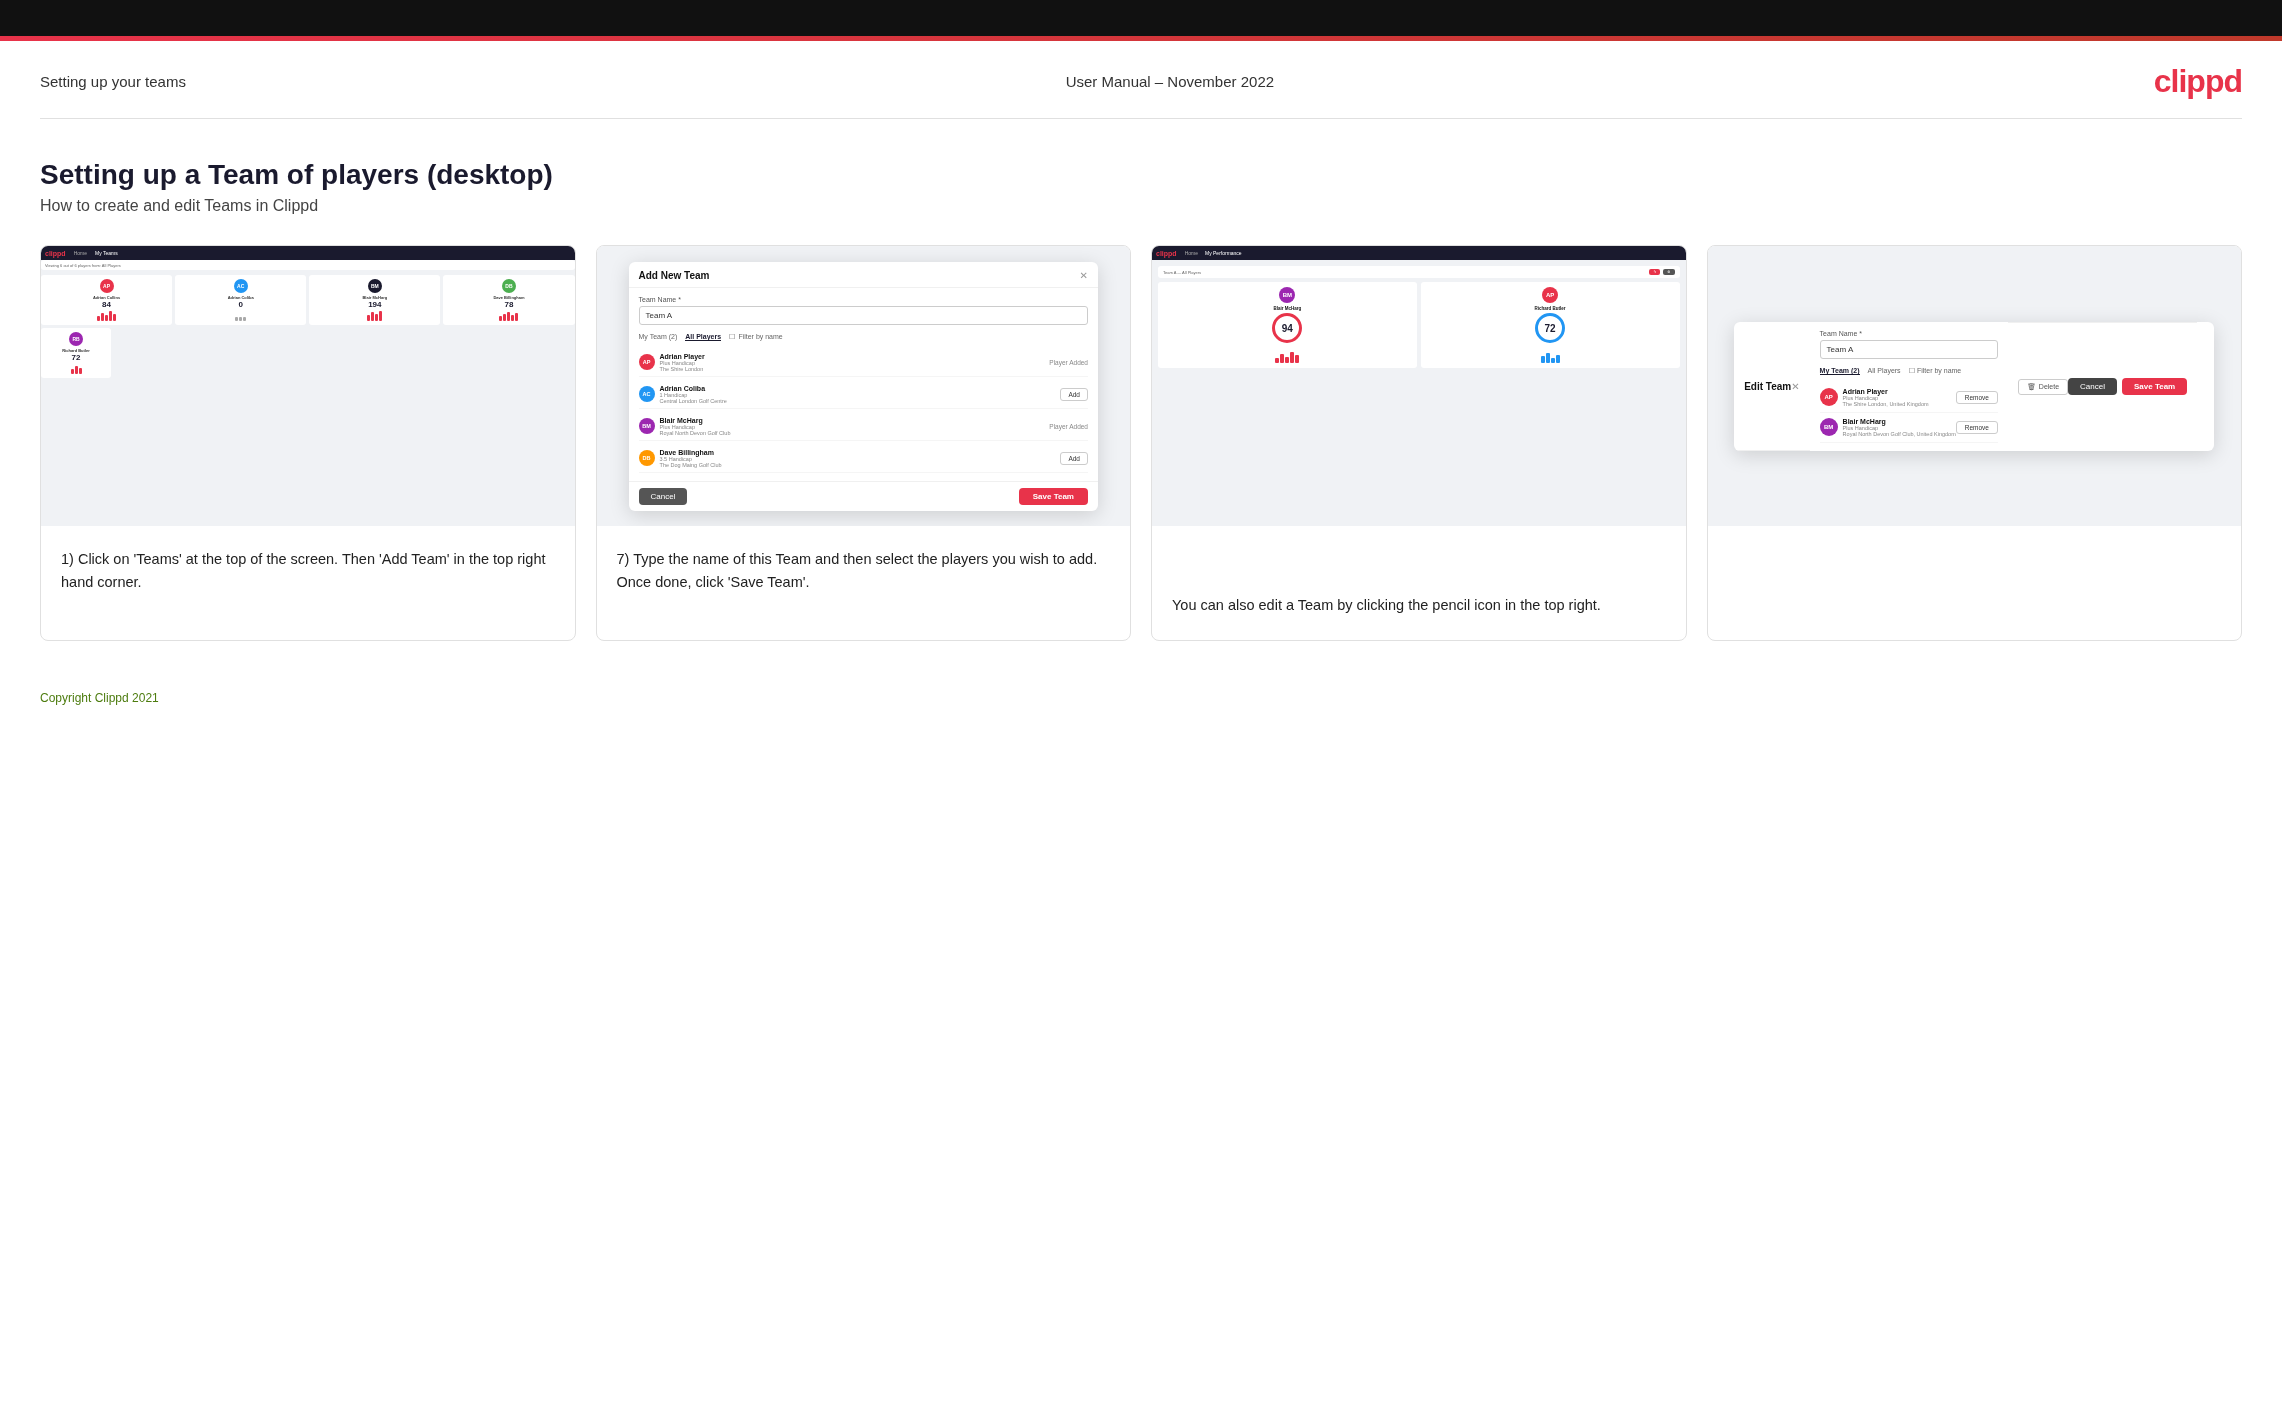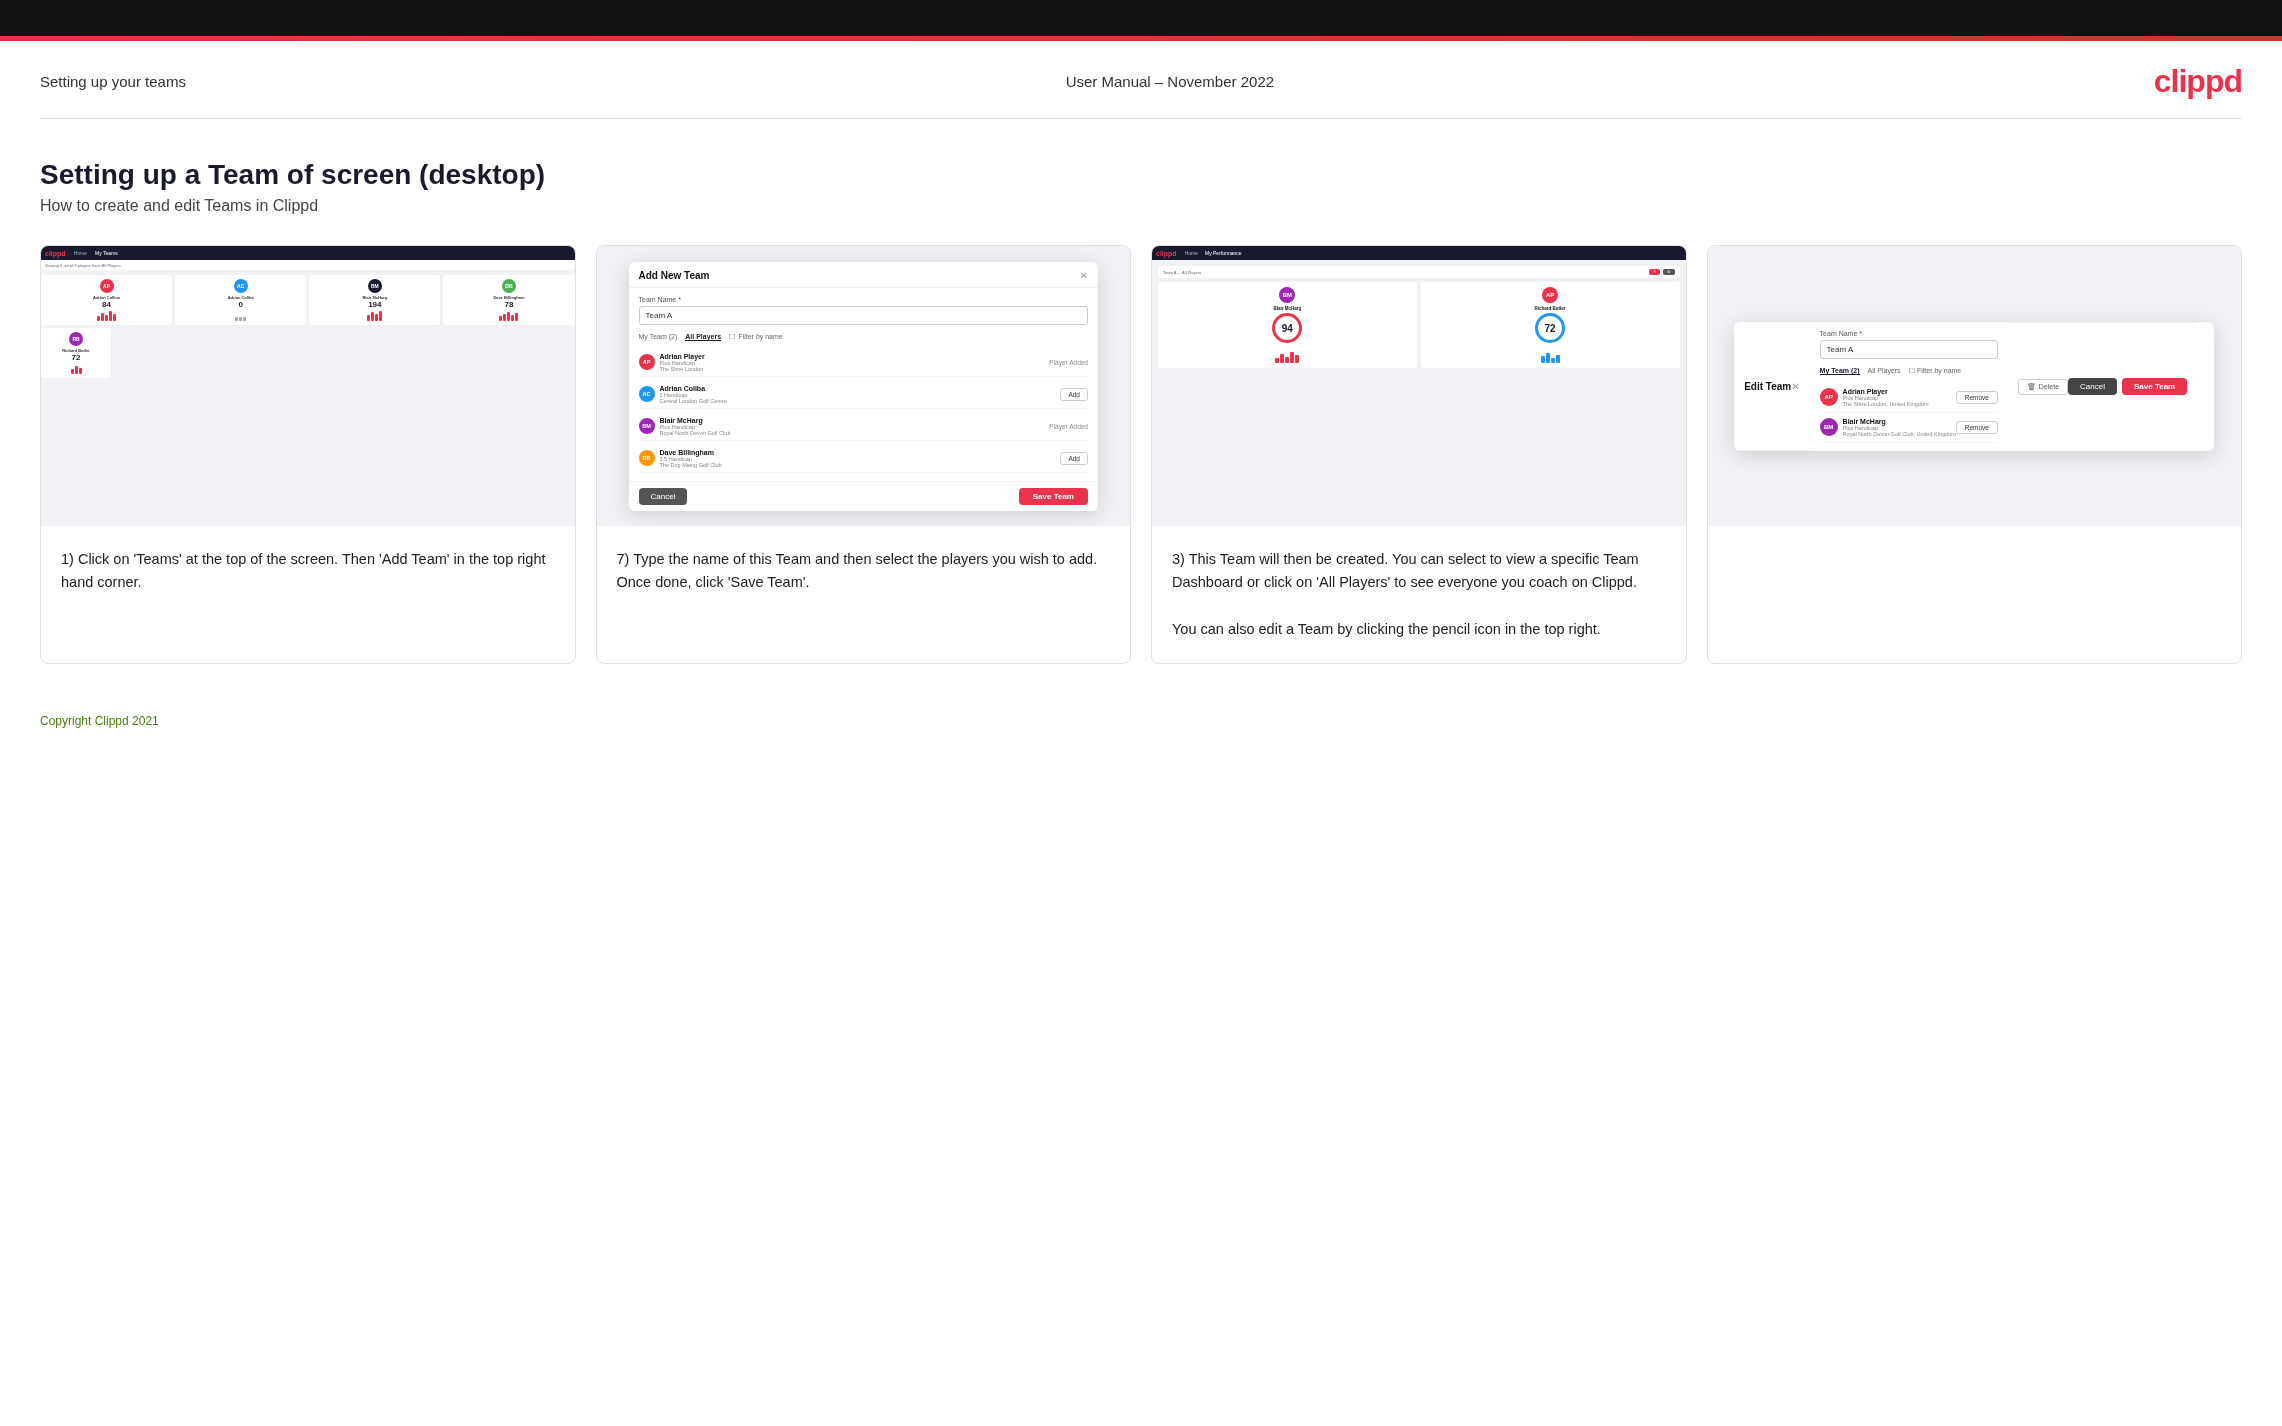--- a/index.html
+++ b/index.html
@@ -611,21 +611,21 @@
 
 <div class="header">
   <span class="header-left">Setting up your teams</span>
   <span class="header-center">User Manual – November 2022</span>
   <span class="header-logo">clippd</span>
 </div>
 
 <div class="divider"></div>
 
 <div class="page-title-section">
-  <h1>Setting up a Team of screen (desktop)</h1>
+  <h1>Setting up a Team of players (desktop)</h1>
   <p>How to create and edit Teams in Clippd</p>
 </div>
 
 <div class="cards-row">
 
   <div class="card">
     <div class="screenshot-area">
 
       <div class="ss1-mockup">
         <div class="ss1-topbar">
@@ -828,21 +828,20 @@
                 <div style="width:4px; height:10px; background:#2196F3; border-radius:1px;"></div>
                 <div style="width:4px; height:5px; background:#2196F3; border-radius:1px;"></div>
                 <div style="width:4px; height:8px; background:#2196F3; border-radius:1px;"></div>
               </div>
             </div>
           </div>
         </div>
       </div>
     </div>
     <div class="card-description">
-      <span>3) This Team will then be created. You can select to view a specific Team Dashboard or click on 'All Players' to see everyone you coach on Clippd.</span>
       <br><br>
       <span>You can also edit a Team by clicking the pencil icon in the top right.</span>
     </div>
   </div>
 
   <div class="card">
     <div class="screenshot-area">
       <div class="ss4-mockup">
         <div class="ss4-modal">
           <div class="ss4-modal-header">

